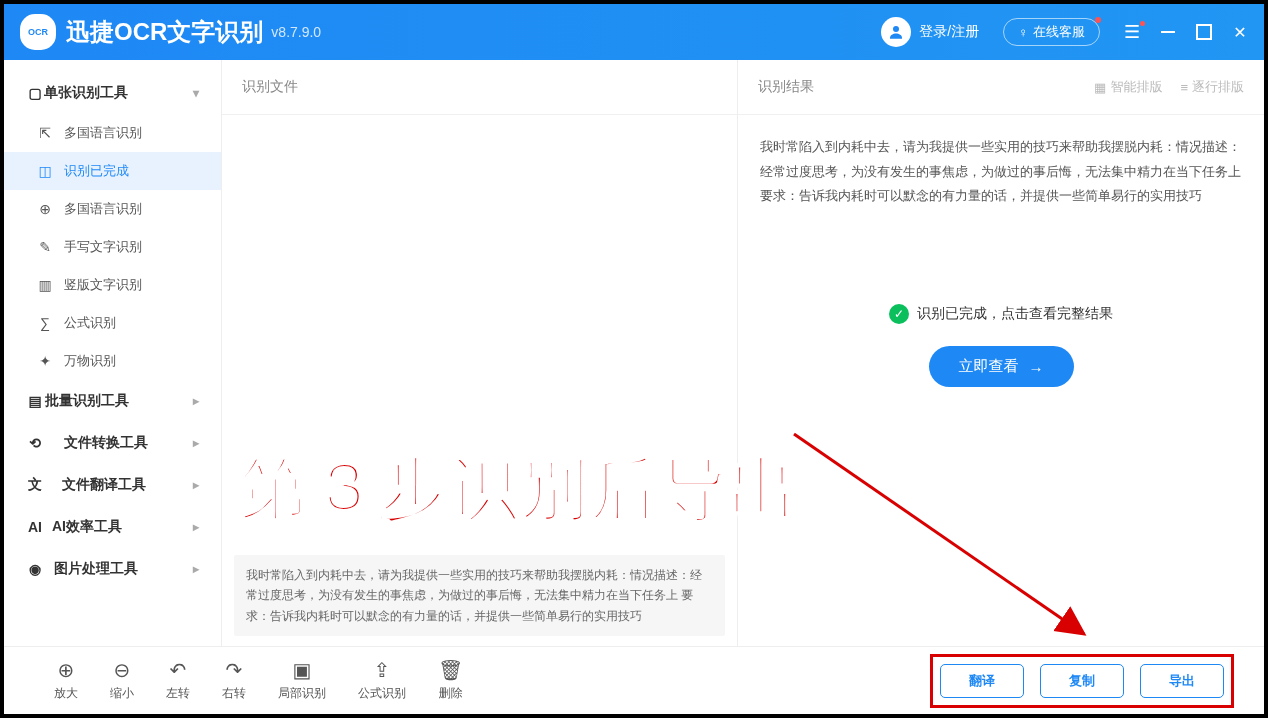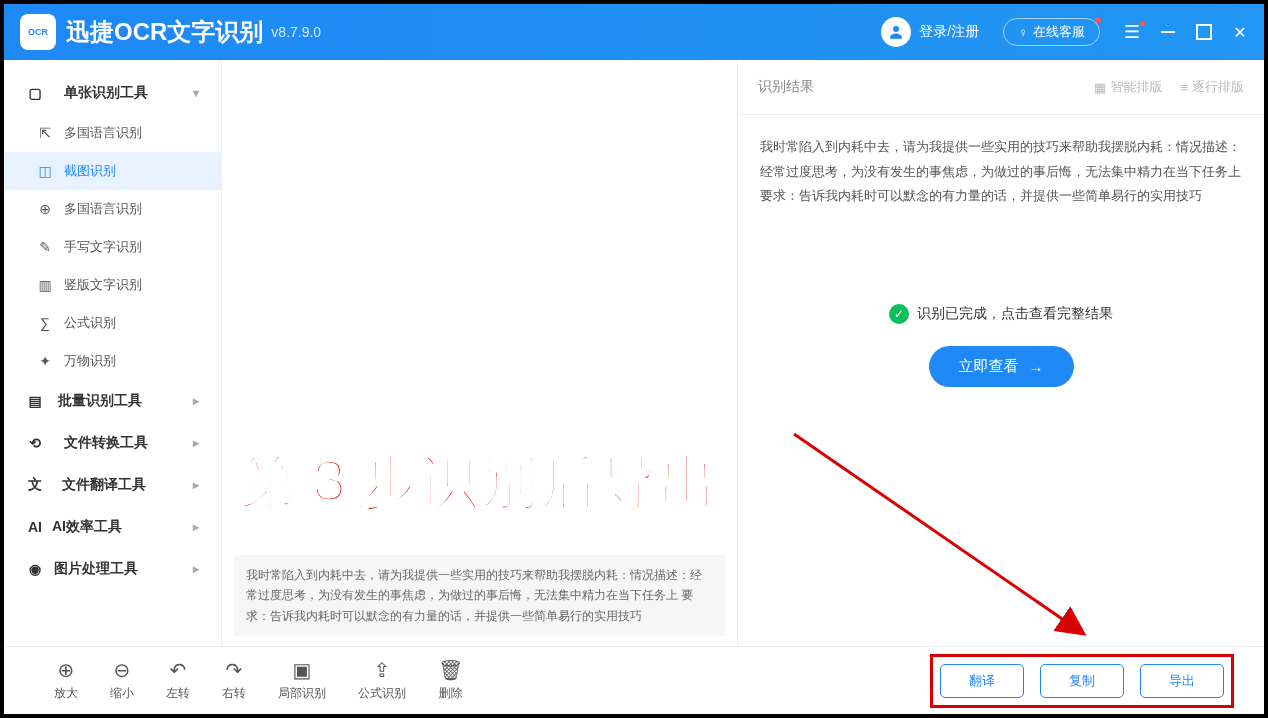--- a/index.html
+++ b/index.html
@@ -1,20 +1,20 @@
 <!DOCTYPE html>
 <html><head>
 <meta charset="utf-8">
 <style>
 * { margin: 0; padding: 0; box-sizing: border-box; font-family: "Microsoft YaHei", Arial, sans-serif; }
 body { background: #000; width: 1268px; height: 718px; overflow: hidden; }
 .app-window { position: relative; width: 1260px; height: 710px; margin: 4px; background: #fff; display: flex; flex-direction: column; }
 
 .titlebar { height: 56px; background: linear-gradient(90deg, #1e88f5 0%, #2196f3 100%); display: flex; align-items: center; padding: 0 16px; color: #fff; flex-shrink: 0; }
-.logo-badge { width: 36px; height: 36px; background: #fff; border-radius: 8px; display: flex; align-items: center; justify-content: center; margin-right: 10px; }
+.logo-badge { width: 36px; height: 36px; background: #fff; border-radius: 15px; display: flex; align-items: center; justify-content: center; margin-right: 10px; }
 .logo-badge span { font-size: 9px; color: #1e88f5; font-weight: bold; }
 .app-title { font-size: 24px; font-weight: 600; margin-right: 8px; }
 .version { font-size: 14px; opacity: 0.8; }
 .titlebar-spacer { flex: 1; }
 .avatar { width: 30px; height: 30px; background: #fff; border-radius: 50%; margin-right: 8px; display: flex; align-items: center; justify-content: center; }
 .avatar svg { width: 18px; height: 18px; fill: #1e88f5; }
 .login-text { font-size: 14px; margin-right: 24px; }
 .support-btn { border: 1px solid rgba(255,255,255,0.6); padding: 4px 14px; border-radius: 14px; font-size: 13px; display: flex; align-items: center; gap: 5px; position: relative; }
 .support-btn::after { content:''; position:absolute; top:-2px; right:-2px; width:6px; height:6px; background:#ff5252; border-radius:50%; }
 .win-controls { display: flex; align-items: center; gap: 20px; margin-left: 24px; }
@@ -49,25 +49,25 @@
 .complete-block { margin-top: 95px; text-align: center; }
 .complete-row { display: flex; align-items: center; justify-content: center; gap: 8px; font-size: 14px; color: #333; font-weight:500; margin-bottom: 22px; }
 .check-circle { width: 20px; height: 20px; background: #0bbf5d; border-radius: 50%; display: flex; align-items: center; justify-content: center; color: #fff; font-size: 12px; }
 .view-btn { display: inline-flex; align-items: center; gap: 10px; background: #1e88f5; color: #fff; padding: 11px 30px; border-radius: 22px; font-size: 15px; cursor: pointer; }
 
 .bottom-bar { height: 68px; border-top: 1px solid #eee; display: flex; align-items: center; padding: 0 40px 0 50px; }
 .tools { display: flex; gap: 32px; }
 .tool { display: flex; flex-direction: column; align-items: center; gap: 4px; font-size: 12px; color: #555; cursor: pointer; }
 .tool .ticon { font-size: 20px; color: #555; height:22px; display:flex; align-items:center;}
 .bottom-spacer { flex: 1; }
-.action-btns { display: flex; gap: 16px; position: relative; }
+.action-btns { display: flex; gap: 16px; position: relative; font-weight: bold; }
 .action-btns::before { content:''; position:absolute; left:-10px; right:-10px; top:-10px; bottom:-10px; border:3px solid #d80000; }
 .action-btn { border: 1px solid #1e88f5; color: #1e88f5; background: #fff; padding: 7px 28px; border-radius: 5px; font-size: 13px; cursor: pointer; }
 
-.overlay-step { position: absolute; left: 236px; top: 440px; font-size: 58px; font-weight: 900; font-family: "SimSun","STSong",serif; color: #d80000; -webkit-text-stroke: 2px #fff; text-shadow: 0 0 6px #fff; letter-spacing: 2px; pointer-events: none; z-index: 50; }
+.overlay-step { position: absolute; left: 236px; top: 440px; font-size: 68px; font-weight: 900; font-family: "SimSun","STSong",serif; color: #d80000; -webkit-text-stroke: 2px #fff; text-shadow: 0 0 6px #fff; letter-spacing: 2px; pointer-events: none; z-index: 50; }
 
 svg.arrow { position: absolute; pointer-events: none; z-index: 49; }
 </style>
 </head>
 <body>
 
 <div class="app-window">
   <div class="titlebar">
     <div class="logo-badge">
         <span>OCR</span>
@@ -91,30 +91,30 @@
       <div class="wc min-icon"></div>
       <div class="wc max-icon"></div>
       <div class="wc close-icon"></div>
     </div>
   </div>
 
   <div class="body-area">
     <div class="sidebar">
       <div class="sb-group">
         <span class="sb-icon">▢</span>
-        <span style="margin-left:20px">单张识别工具</span>
+        <span style="margin-left:0">单张识别工具</span>
         <span class="chev">▾</span>
       </div>
       <div class="sb-item">
           <span class="sb-icon">⇱</span>
           <span>多国语言识别</span>
         </div>
       <div class="sb-item active">
           <span class="sb-icon">◫</span>
-          <span>截图识别</span>
+          <span>识别已完成</span>
         </div>
       <div class="sb-item">
           <span class="sb-icon">⊕</span>
           <span>多国语言识别</span>
         </div>
       <div class="sb-item">
           <span class="sb-icon">✎</span>
           <span>手写文字识别</span>
         </div>
       <div class="sb-item">
@@ -125,21 +125,21 @@
           <span class="sb-icon">∑</span>
           <span>公式识别</span>
         </div>
       <div class="sb-item">
           <span class="sb-icon">✦</span>
           <span>万物识别</span>
         </div>
 
       <div class="sb-group">
           <span class="sb-icon">▤</span>
-          <span style="margin-left:14px">批量识别工具</span>
+          <span style="margin-left:1px">批量识别工具</span>
           <span class="chev">▸</span>
         </div>
       <div class="sb-group">
           <span class="sb-icon">⟲</span>
           <span style="margin-left:20px">文件转换工具</span>
           <span class="chev">▸</span>
         </div>
       <div class="sb-group">
           <span class="sb-icon">文</span>
           <span style="margin-left:18px">文件翻译工具</span>
@@ -152,20 +152,21 @@
         </div>
       <div class="sb-group">
           <span class="sb-icon">◉</span>
           <span style="margin-left:10px">图片处理工具</span>
           <span class="chev">▸</span>
         </div>
     </div>
 
     <div class="main">
       <div class="left-pane">
+        <div class="pane-header">识别文件</div>
         <div class="preview-area">
           <div class="preview-text-box">我时常陷入到内耗中去，请为我提供一些实用的技巧来帮助我摆脱内耗：情况描述：经常过度思考，为没有发生的事焦虑，为做过的事后悔，无法集中精力在当下任务上 要求：告诉我内耗时可以默念的有力量的话，并提供一些简单易行的实用技巧</div>
         </div>
       </div>
       <div class="right-pane">
         <div class="right-header">
           <span>识别结果</span>
           <div class="layout-opts">
             <span>▦ <span>智能排版</span></span>
             <span>≡ <span>逐行排版</span></span>

